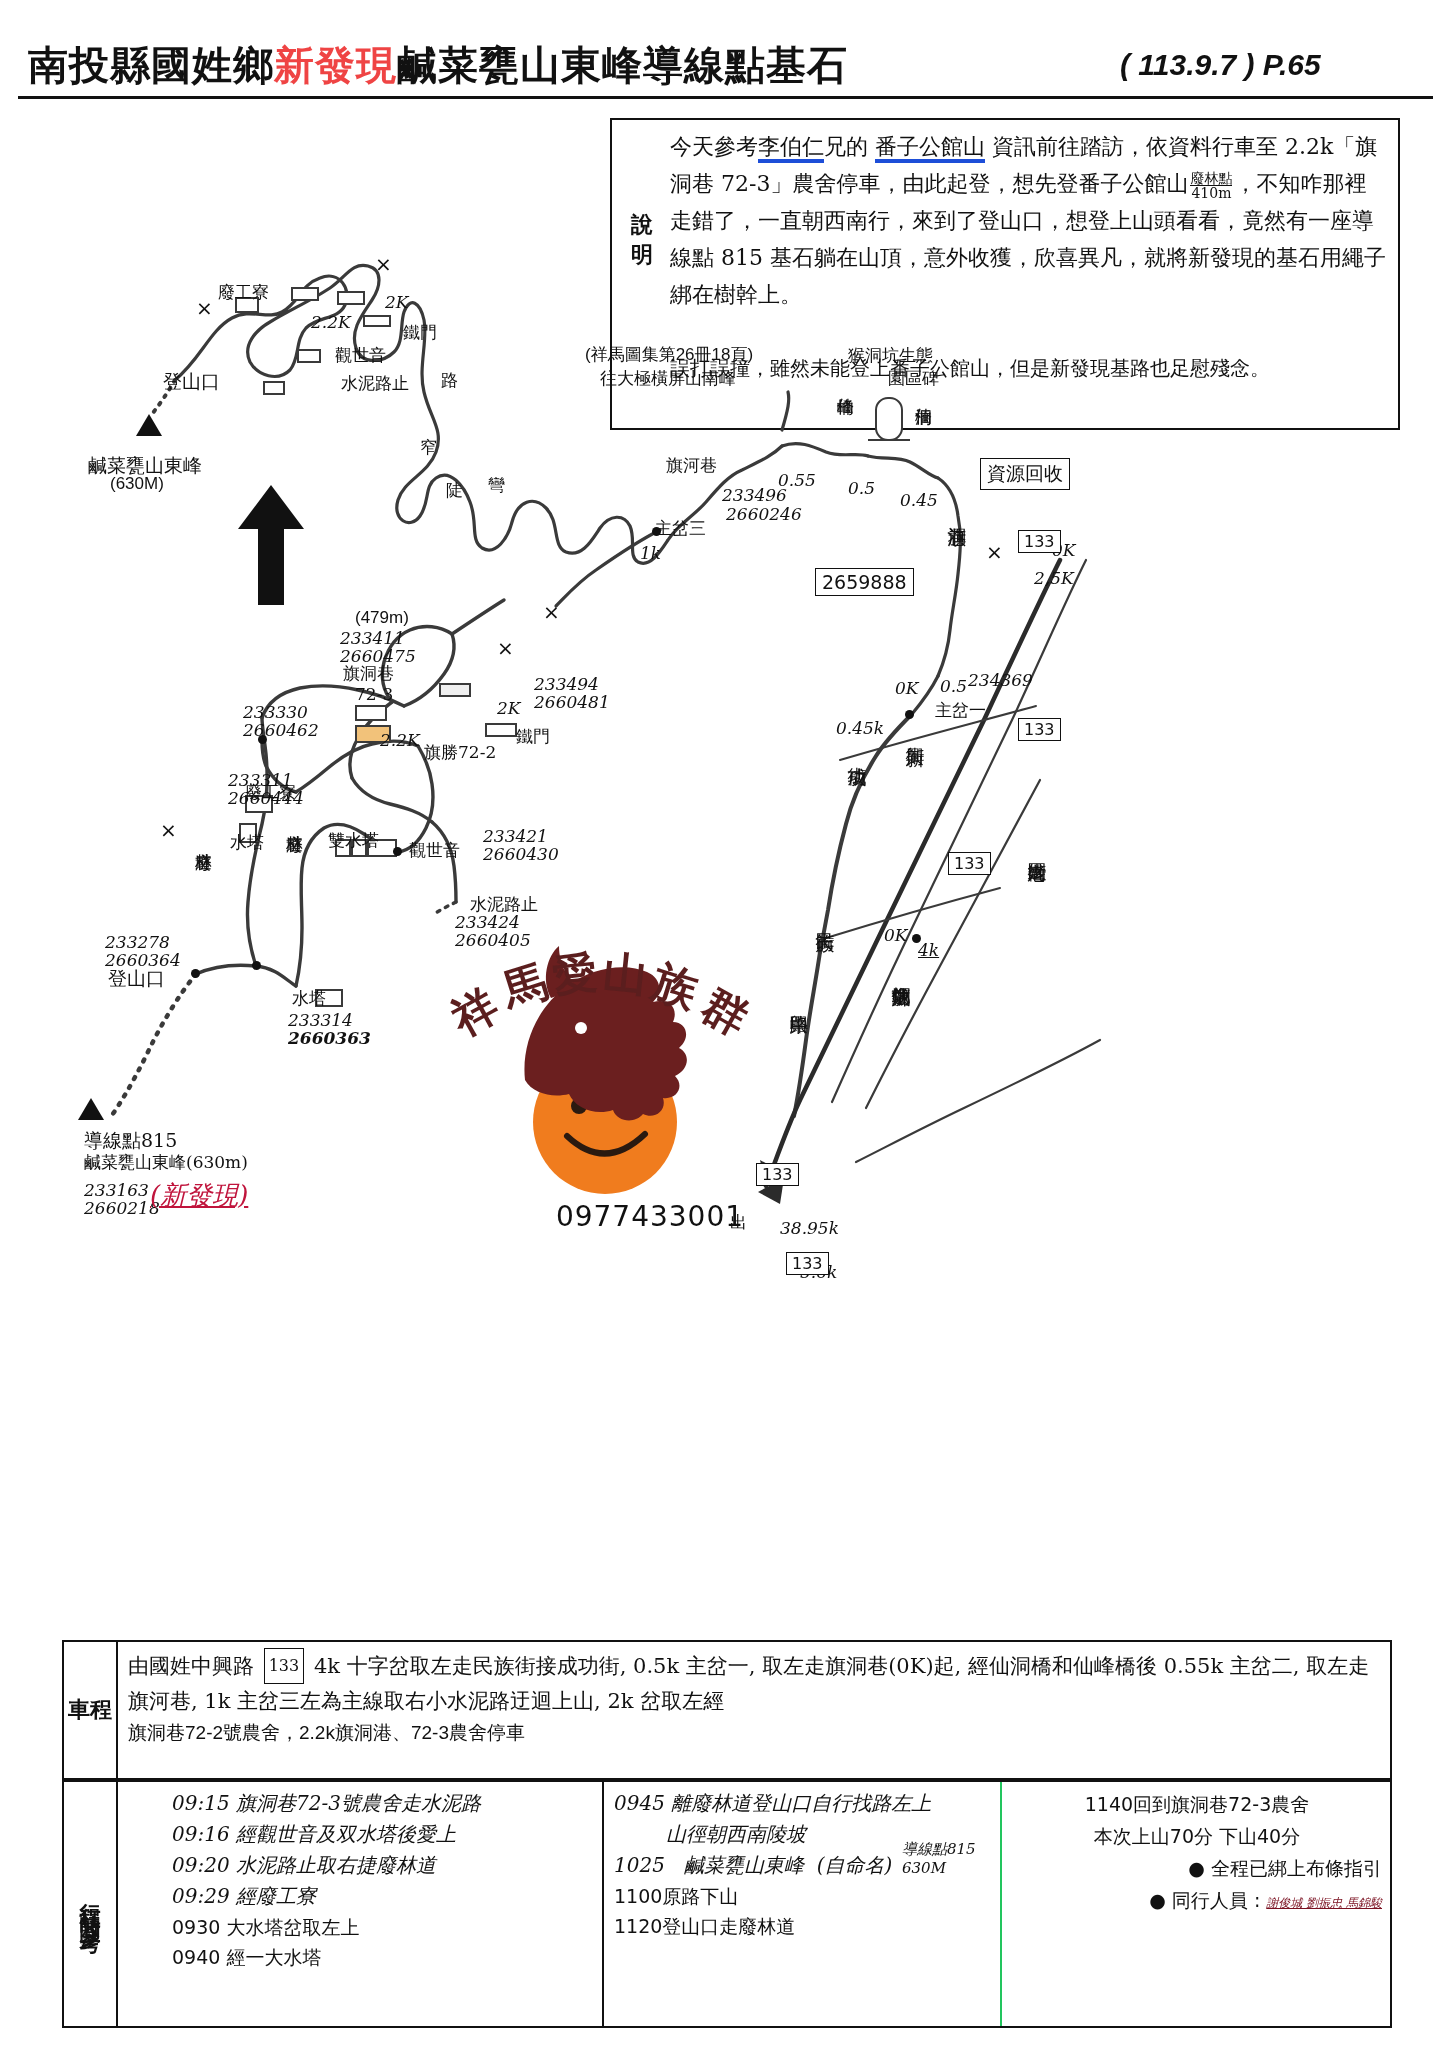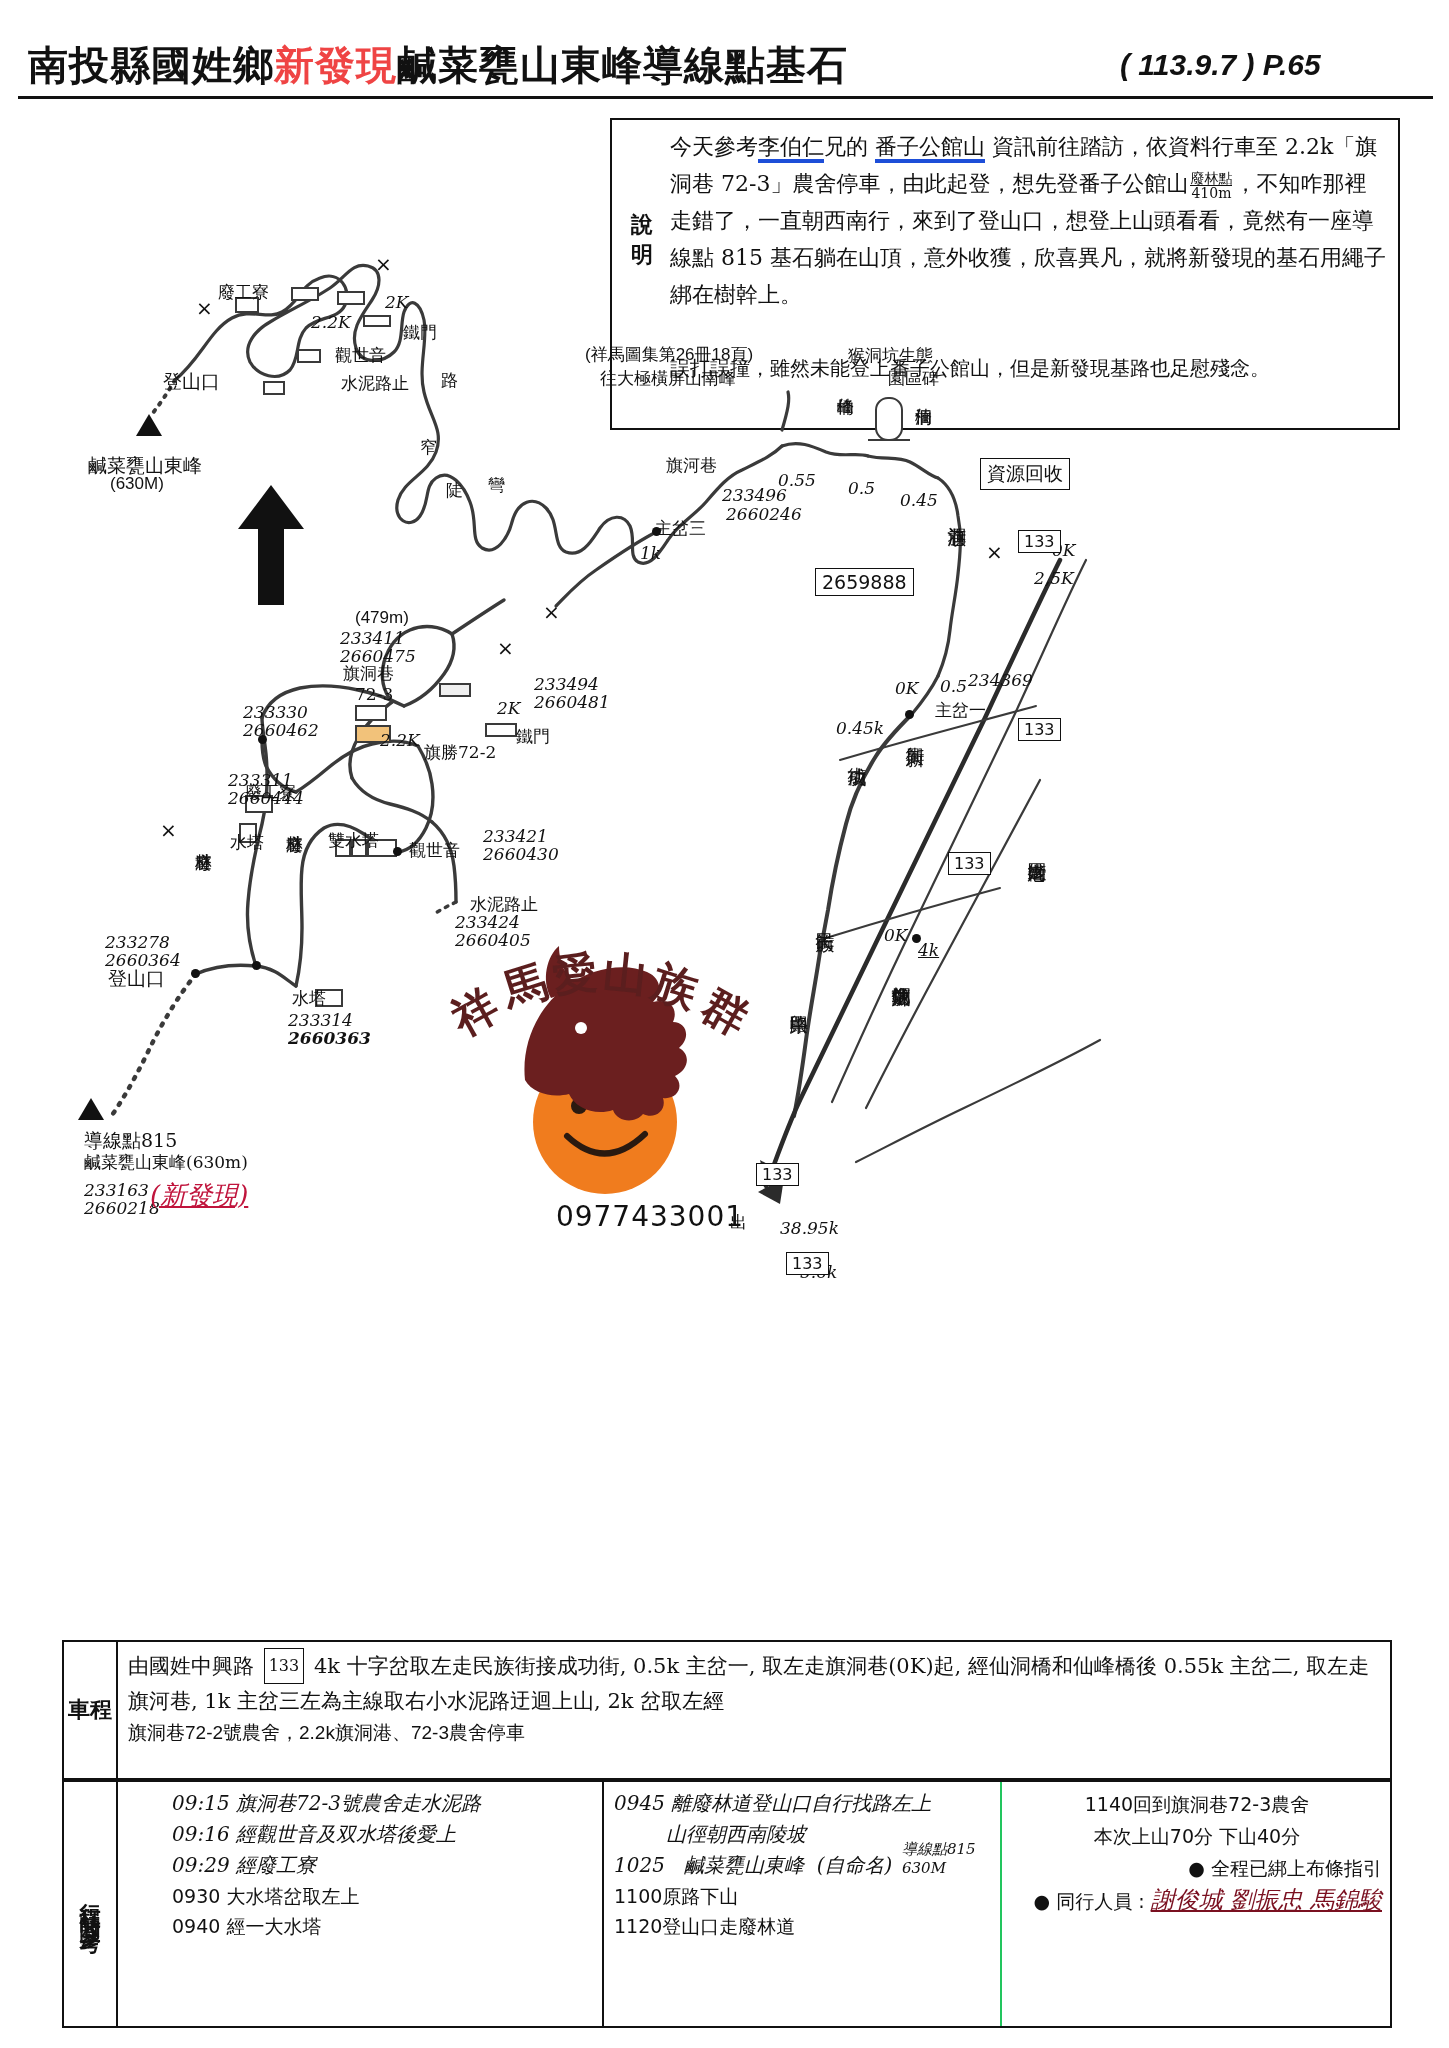--- a/index.html
+++ b/index.html
@@ -134,21 +134,21 @@
 
   .t2 .col { position:absolute; top:0; bottom:0; padding:6px 8px;margin-left:44px; }
   .t2 .c1 { left:56px; width:440px; border-right:2px solid #111; }
   .t2 .c2 { left:498px; width:396px; border-right:2px solid #22c55e; }
   .t2 .c3 { left:896px; right:0; }
   .t2 .side { writing-mode:vertical-rl; text-orientation:upright; letter-spacing:6px; font-size:21px; }
   .hand-line { font-family:"DejaVu Serif", serif; font-style:italic; font-size:20px; line-height:31px; white-space:pre; }
   .plain-line { font-family:"DejaVu Sans", sans-serif; font-size:19px; line-height:30px; white-space:pre; }
   .c3-line { font-family:"DejaVu Sans", sans-serif; font-size:19px; line-height:32px; text-align:center; }
   .c3-line.left { text-align:right; }
-  .sig { font-family:"DejaVu Serif", serif; font-style:italic; font-size:24px; color:#7a1020; text-decoration:underline; }
+  .sig { font-family:"DejaVu Serif", serif; font-style:italic; font-size:12px; color:#7a1020; text-decoration:underline; }
 
   .red-hand { color:#c0143c; font-family:"DejaVu Serif", serif; font-style:italic; }
   svg { overflow:visible; }
 </style>
 </head>
 <body>
 
 <div class="page">
 
   <div class="header">
@@ -389,20 +389,21 @@
       <div class="route-l1">由國姓中興路 <span class="inlinebox">133</span> 4k 十字岔取左走民族街接成功街, 0.5k 主岔一, 取左走旗洞巷(0K)起, 經仙洞橋和仙峰橋後  0.55k 主岔二, 取左走 旗河巷, 1k 主岔三左為主線取右小水泥路迂迴上山, 2k 岔取左經</div>
       <div class="route-l2">旗洞巷72-2號農舍，2.2k旗洞港、72-3農舍停車</div>
     </div>
   </div>
 
   <div class="tbl t2">
     <div class="side">行程時間參考</div>
     <div class="col c1">
       <div class="hand-line">09:15 旗洞巷72-3號農舍走水泥路</div>
       <div class="hand-line">09:16 經觀世音及双水塔後愛上</div>
+      <div class="hand-line">09:20 水泥路止取右捷廢林道</div>
       <div class="hand-line">09:29 經廢工寮</div>
       <div class="plain-line">0930 大水塔岔取左上</div>
       <div class="plain-line">0940 經一大水塔</div>
     </div>
     <div class="col c2">
       <div class="hand-line">0945 離廢林道登山口自行找路左上</div>
       <div class="hand-line" style="padding-left:52px;">山徑朝西南陵坡</div>
       <div class="hand-line">1025   鹹菜甕山東峰  (自命名)</div>
       <div class="plain-line">1100原路下山</div>
       <div class="plain-line">1120登山口走廢林道</div>

